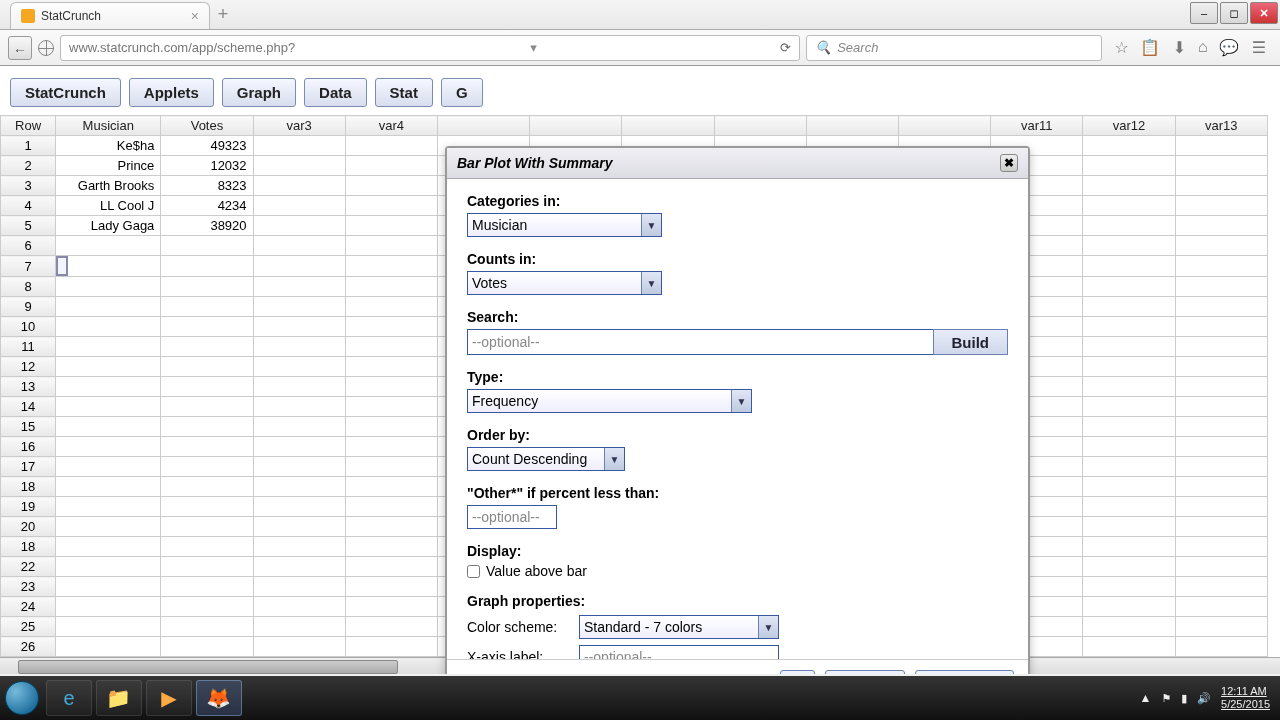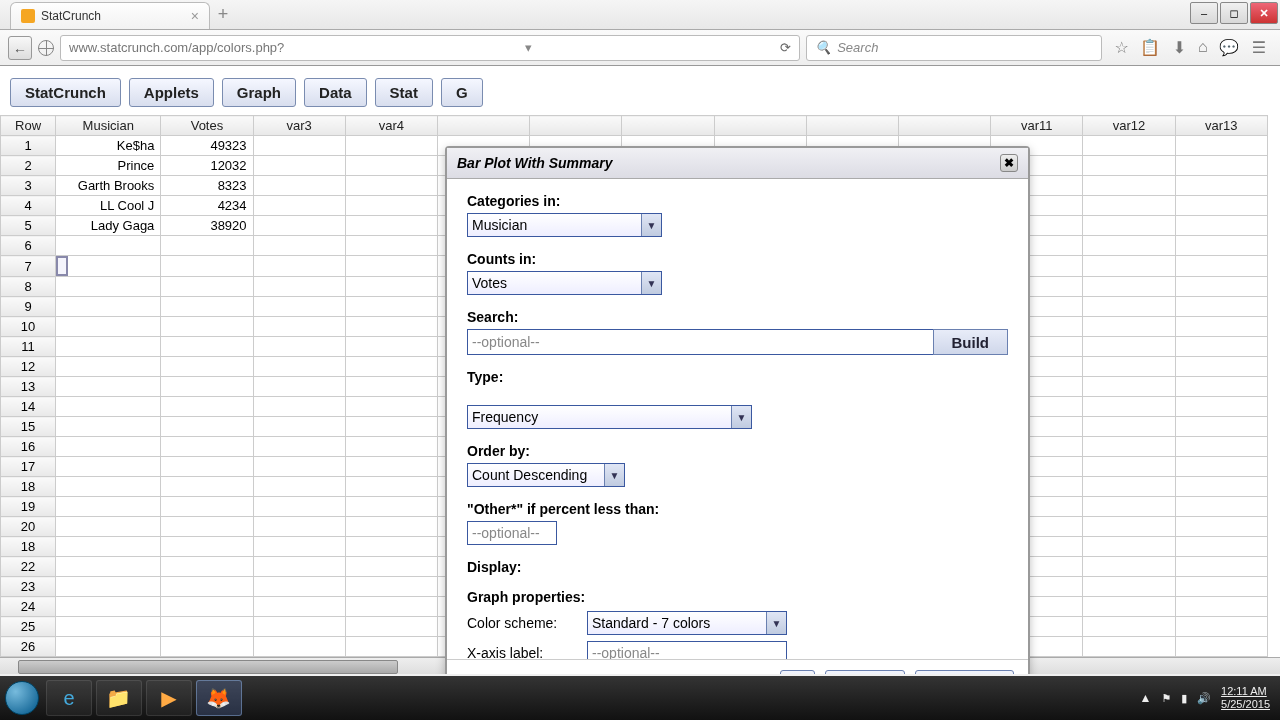--- a/index.html
+++ b/index.html
@@ -52,21 +52,21 @@
 .dialog-body::-webkit-scrollbar-thumb { background: linear-gradient(#ccc,#aaa); border: 1px solid #888; }
 .form-label { font-weight: bold; font-size: 14px; margin-top: 14px; display: block; }
 .form-label:first-child { margin-top: 0; }
 .sel { border: 1px solid #3a58a0; background: linear-gradient(#fff,#eef); height: 24px; padding: 0 24px 0 4px; font-size: 14px; position: relative; display: inline-flex; align-items: center; }
 .sel .arrow { position: absolute; right: 0; top: 0; width: 20px; height: 100%; background: linear-gradient(#e0e6f5,#c0cbe0); border-left: 1px solid #6a80b0; display: flex; align-items: center; justify-content: center; font-size: 10px; color: #335; }
 .where-row { display: flex; margin-top: 4px; }
 .where-input { flex: 1; border: 1px solid #3a58a0; border-right: none; height: 26px; padding: 0 4px; font-size: 14px; color: #888; display: flex; align-items: center; background: #fff; }
 .build-btn { background: linear-gradient(#e8ecf8, #cfd7ea); border: 1px solid #6a80b0; padding: 0 18px; font-weight: bold; font-size: 15px; color: #223; cursor: pointer; }
 .opt-input { border: 1px solid #3a58a0; height: 24px; padding: 0 4px; color: #888; font-size: 14px; width: 90px; display: inline-flex; align-items: center; margin-top: 4px; background: #fff; }
 .chk-row { display: flex; align-items: center; gap: 6px; margin-top: 4px; font-size: 14px; }
-.prop-row { display: flex; align-items: center; gap: 10px; margin-top: 6px; font-size: 14px; }
+.prop-row { display: flex; align-items: center; gap: 2px; margin-top: 6px; font-size: 14px; }
 .prop-row .plabel { width: 110px; }
 .dialog-footer { border-top: 1px solid #ccc; padding: 10px 14px; display: flex; justify-content: flex-end; gap: 10px; }
 .dbtn { background: linear-gradient(#f2f4fb, #d6dcec); border: 1px solid #6a80b0; border-radius: 3px; padding: 6px 16px; font-weight: bold; font-size: 14px; color: #223; cursor: pointer; }
 .dbtn.help { padding: 6px 12px; }
 
 
 .taskbar { position: absolute; bottom: 0; left: 0; right: 0; height: 44px; background: linear-gradient(#343434, #111); display: flex; align-items: center; }
 .taskbar .start { width: 44px; height: 44px; display: flex; align-items: center; justify-content: center; }
 .start .orb { width: 34px; height: 34px; border-radius: 50%; background: radial-gradient(circle at 30% 30%, #7bd, #058); border: 1px solid #046; }
 .task-icon { width: 46px; height: 36px; margin: 0 2px; background: rgba(255,255,255,0.05); border: 1px solid rgba(255,255,255,0.1); border-radius: 3px; display: flex; align-items: center; justify-content: center; font-size: 20px; }
@@ -89,21 +89,21 @@
     <div>‒</div>
     <div>◻</div>
     <div class="close-win">✕</div>
   </div>
 </div>
 
 <div class="url-bar">
   <div class="back-btn">←</div>
   <span class="globe"></span>
   <div class="url-input">
-    <span>www.statcrunch.com/app/colors.php?</span>
+    <span>www.statcrunch.com/app/scheme.php?</span>
     <span class="dd" style="margin-left:auto;margin-right:8px;">▾</span>
     <span class="reload">⟳</span>
   </div>
   <div class="search-box">
     <span>🔍</span>
     <span>Search</span>
   </div>
   <div class="toolbar-icons">
     <span>☆</span>
     <span>📋</span>
@@ -587,37 +587,41 @@
 
       <span class="form-label">Search:</span>
       <div class="where-row">
         <div class="where-input">
             <span>--optional--</span>
           </div>
         <button class="build-btn">Build</button>
       </div>
 
       <span class="form-label">Type:</span>
-      <div class="sel" style="width:285px;margin-top:20px;">
+      <div class="sel" style="width:285px;margin-top:4px;">
         <span>Frequency</span>
           <span class="arrow">▼</span>
       </div>
 
       <span class="form-label">Order by:</span>
       <div class="sel" style="width:158px;margin-top:4px;">
         <span>Count Descending</span>
           <span class="arrow">▼</span>
       </div>
 
       <span class="form-label">"Other*" if percent less than:</span>
       <div class="opt-input">
           <span>--optional--</span>
         </div>
 
       <span class="form-label">Display:</span>
+      <div class="chk-row">
+        <input type="checkbox" style="">
+        <span>Value above bar</span>
+      </div>
 
       <span class="form-label">Graph properties:</span>
       <div class="prop-row">
         <span class="plabel">Color scheme:</span>
         <div class="sel" style="width:200px;">
           <span>Standard - 7 colors</span>
             <span class="arrow">▼</span>
         </div>
       </div>
       <div class="prop-row">

